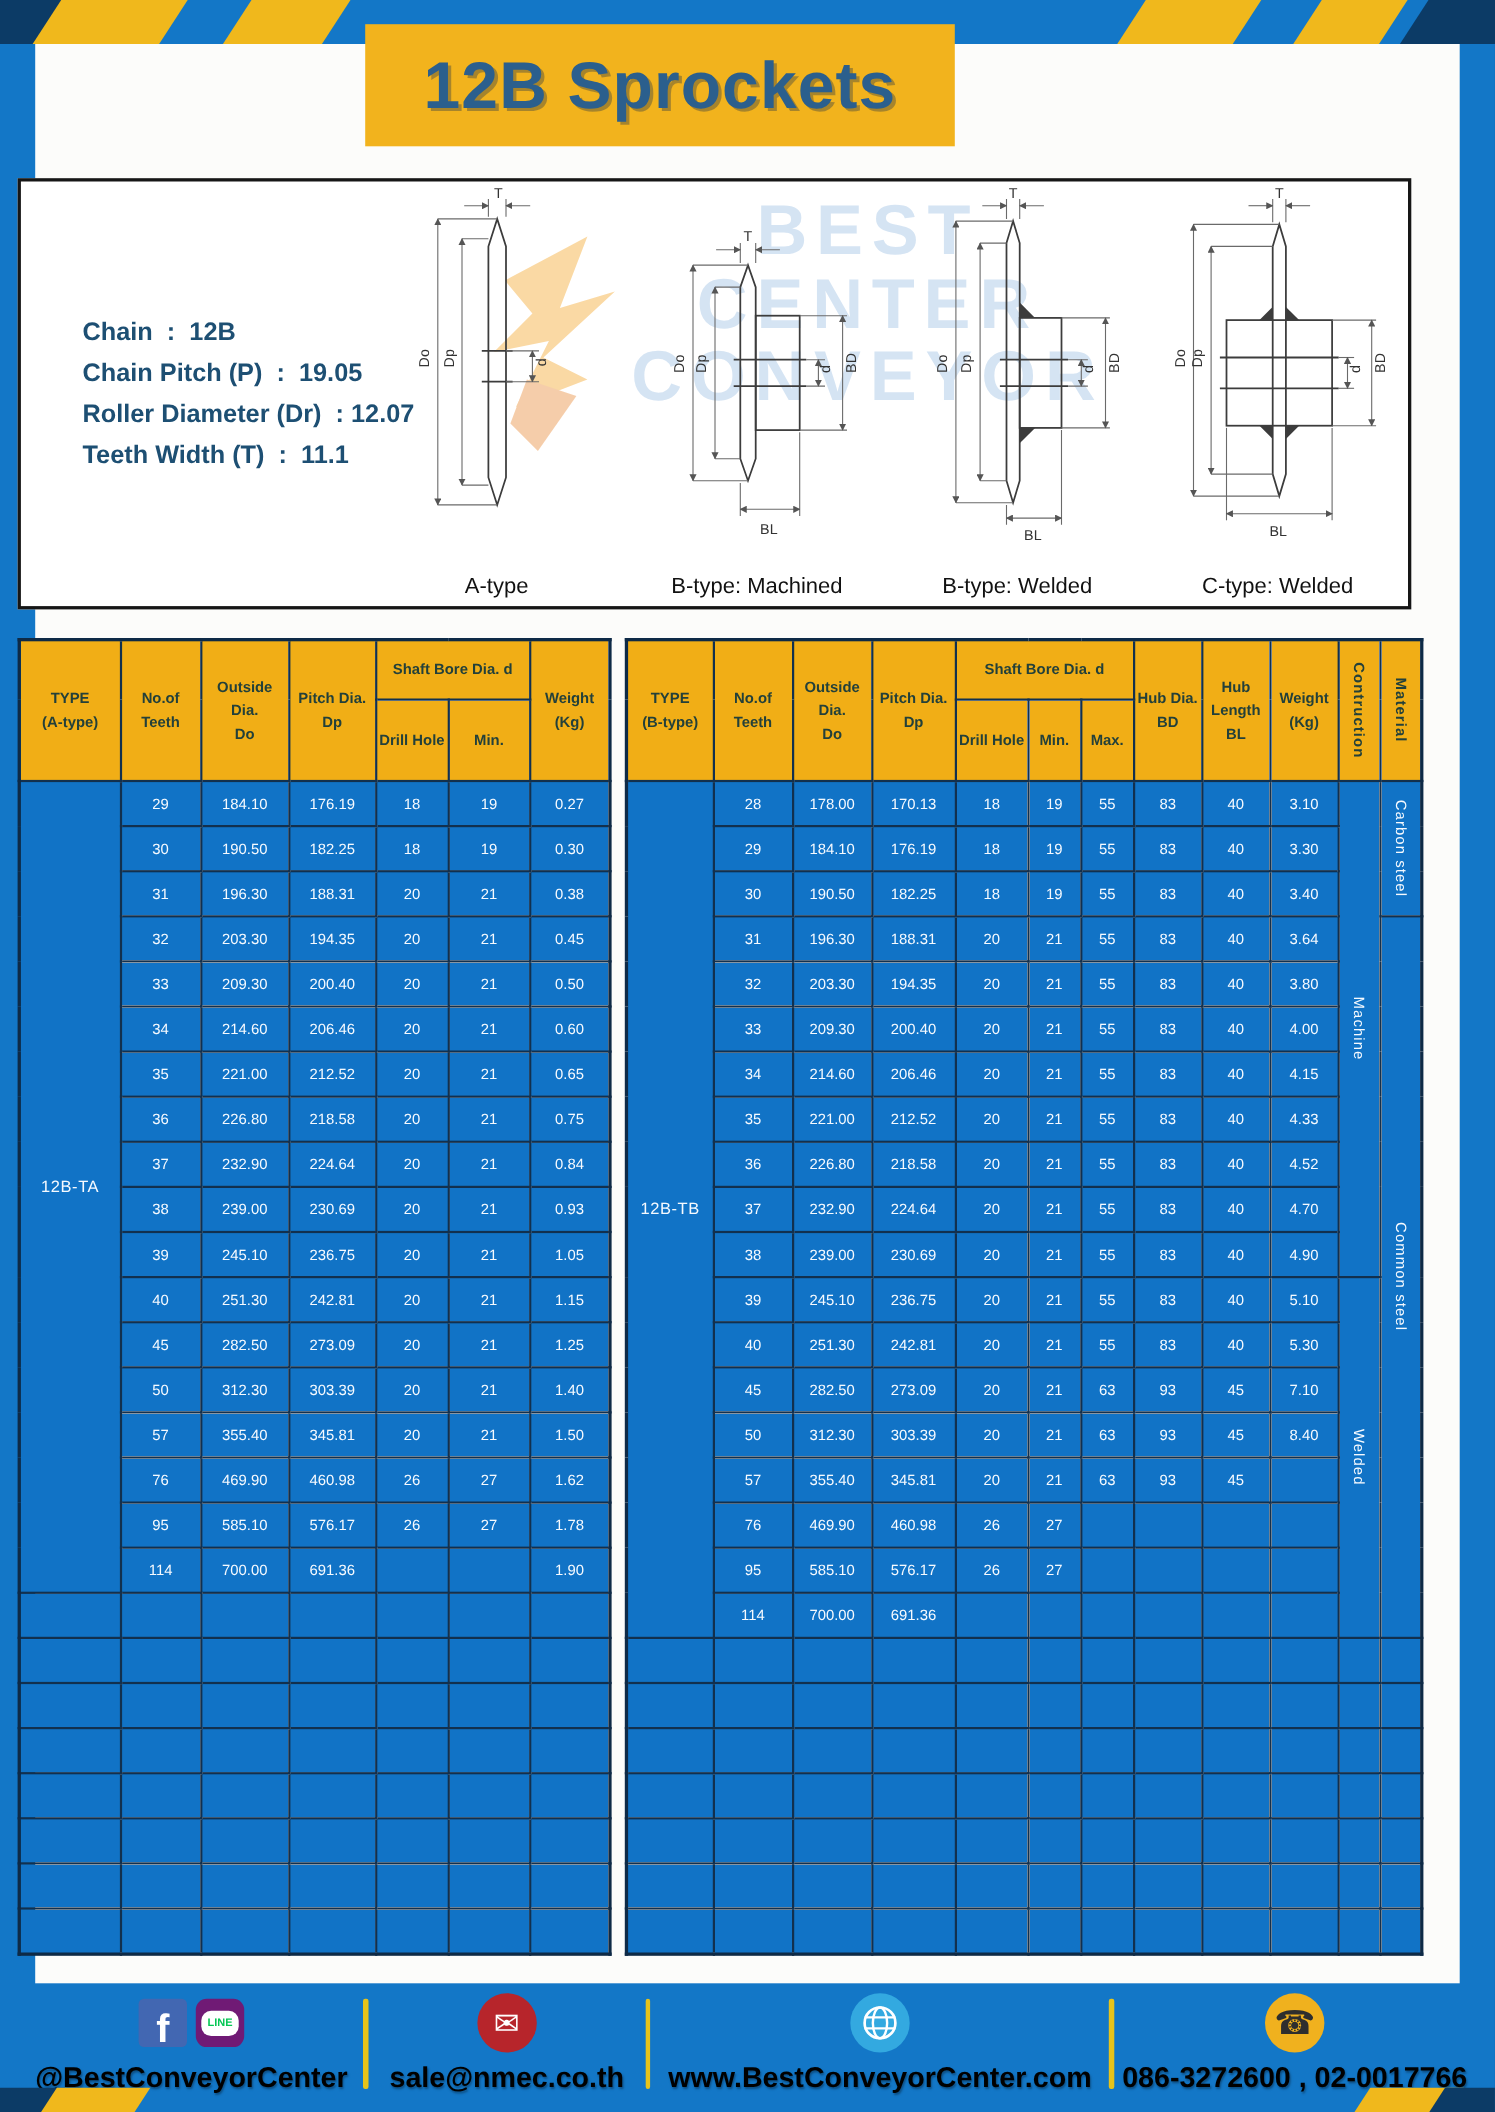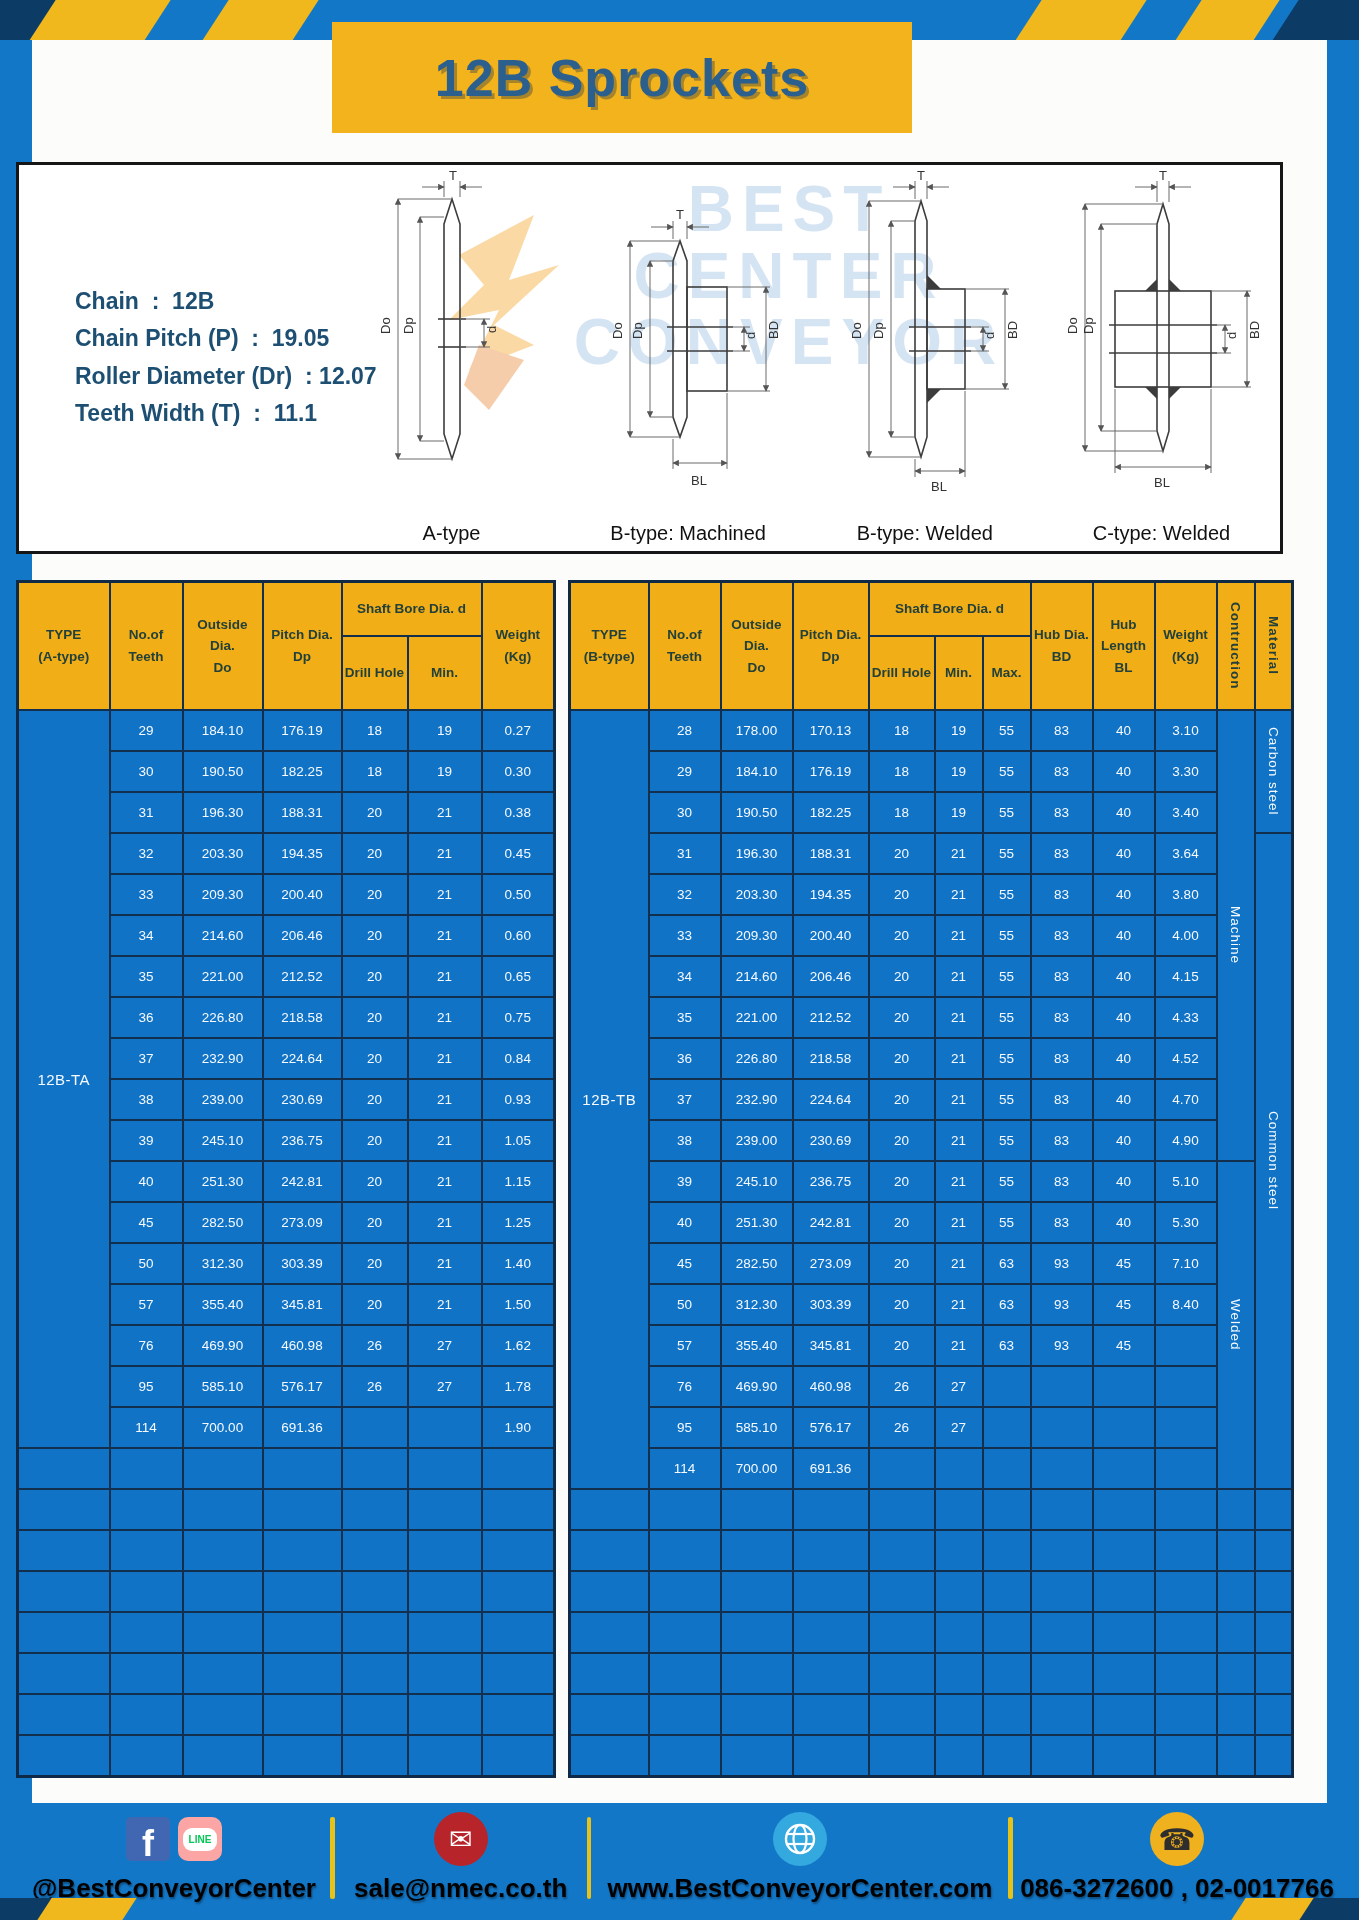--- a/index.html
+++ b/index.html
@@ -9,22 +9,22 @@
 
   
   .top-band,.bottom-band{position:absolute;left:0;width:100%;overflow:hidden;}
   .top-band{top:0;height:40px;}
   .bottom-band{bottom:0;height:22px;}
   .stripe{position:absolute;top:-6px;height:54px;transform:skewX(-33deg);}
   .stripe.y{background:#F0B81C;}
   .stripe.n{background:#0C3B66;}
 
   
-  .title-banner{position:absolute;left:332px;top:22px;width:580px;height:111px;background:#F2B31D;
-    display:flex;align-items:center;justify-content:center;font-size:52px;font-weight:bold;
+  .title-banner{position:absolute;left:332px;top:22px;width:536px;height:111px;background:#F2B31D;
+    display:flex;align-items:center;justify-content:center;font-size:60px;font-weight:bold;
     color:#2B5F8D;text-shadow:3px 3px 0 rgba(25,45,75,.35);letter-spacing:1px;}
 
   
   .diagram-box{position:absolute;left:16px;top:162px;width:1261px;height:386px;background:#ffffff;
     border:3px solid #161616;}
   .specs{position:absolute;left:56px;top:118px;z-index:3;}
   .spec-line{font-size:23px;font-weight:bold;color:#1D4F73;line-height:1.62;white-space:pre;}
   .watermark{position:absolute;left:540px;top:11px;width:460px;text-align:center;z-index:0;
     font-weight:bold;font-size:64px;line-height:1.04;letter-spacing:8px;color:rgba(125,172,218,.32);}
   .wm-logo{position:absolute;left:420px;top:30px;z-index:0;opacity:.38;}
@@ -52,21 +52,21 @@
 
   
   .footer{position:absolute;left:32px;top:1808px;width:1295px;height:100px;
     display:flex;align-items:center;justify-content:center;}
   .f-section{display:flex;flex-direction:column;align-items:center;justify-content:center;gap:7px;}
   .f-label{font-size:26px;font-weight:bold;color:#000000;text-shadow:1px 2px 2px rgba(0,0,0,.35);white-space:nowrap;}
   .f-divider{width:5px;height:82px;background:#E7C31A;border-radius:2px;margin:0 14px;}
   .icon-row{display:flex;gap:8px;align-items:center;height:54px;}
   .fb{width:44px;height:44px;background:#4267B2;border-radius:5px;color:#fff;font-weight:bold;
       font-size:36px;display:flex;align-items:flex-end;justify-content:center;line-height:.95;}
-  .line-badge{width:44px;height:44px;background:#fca5a5;border-radius:10px;display:flex;
+  .line-badge{width:44px;height:44px;background:#701a75;border-radius:10px;display:flex;
       align-items:center;justify-content:center;}
   .line-bubble{width:34px;height:23px;background:#fff;border-radius:9px;display:flex;
       align-items:center;justify-content:center;font-size:10px;font-weight:bold;color:#06C755;}
   .circle-icon{width:54px;height:54px;border-radius:50%;display:flex;align-items:center;justify-content:center;}
   .mail{background:#B7252B;color:#fff;font-size:28px;}
   .globe{background:#33A9E0;}
   .phone{background:#F0B11E;color:#2e2e2e;font-size:30px;}
 </style>
 </head>
 <body>

